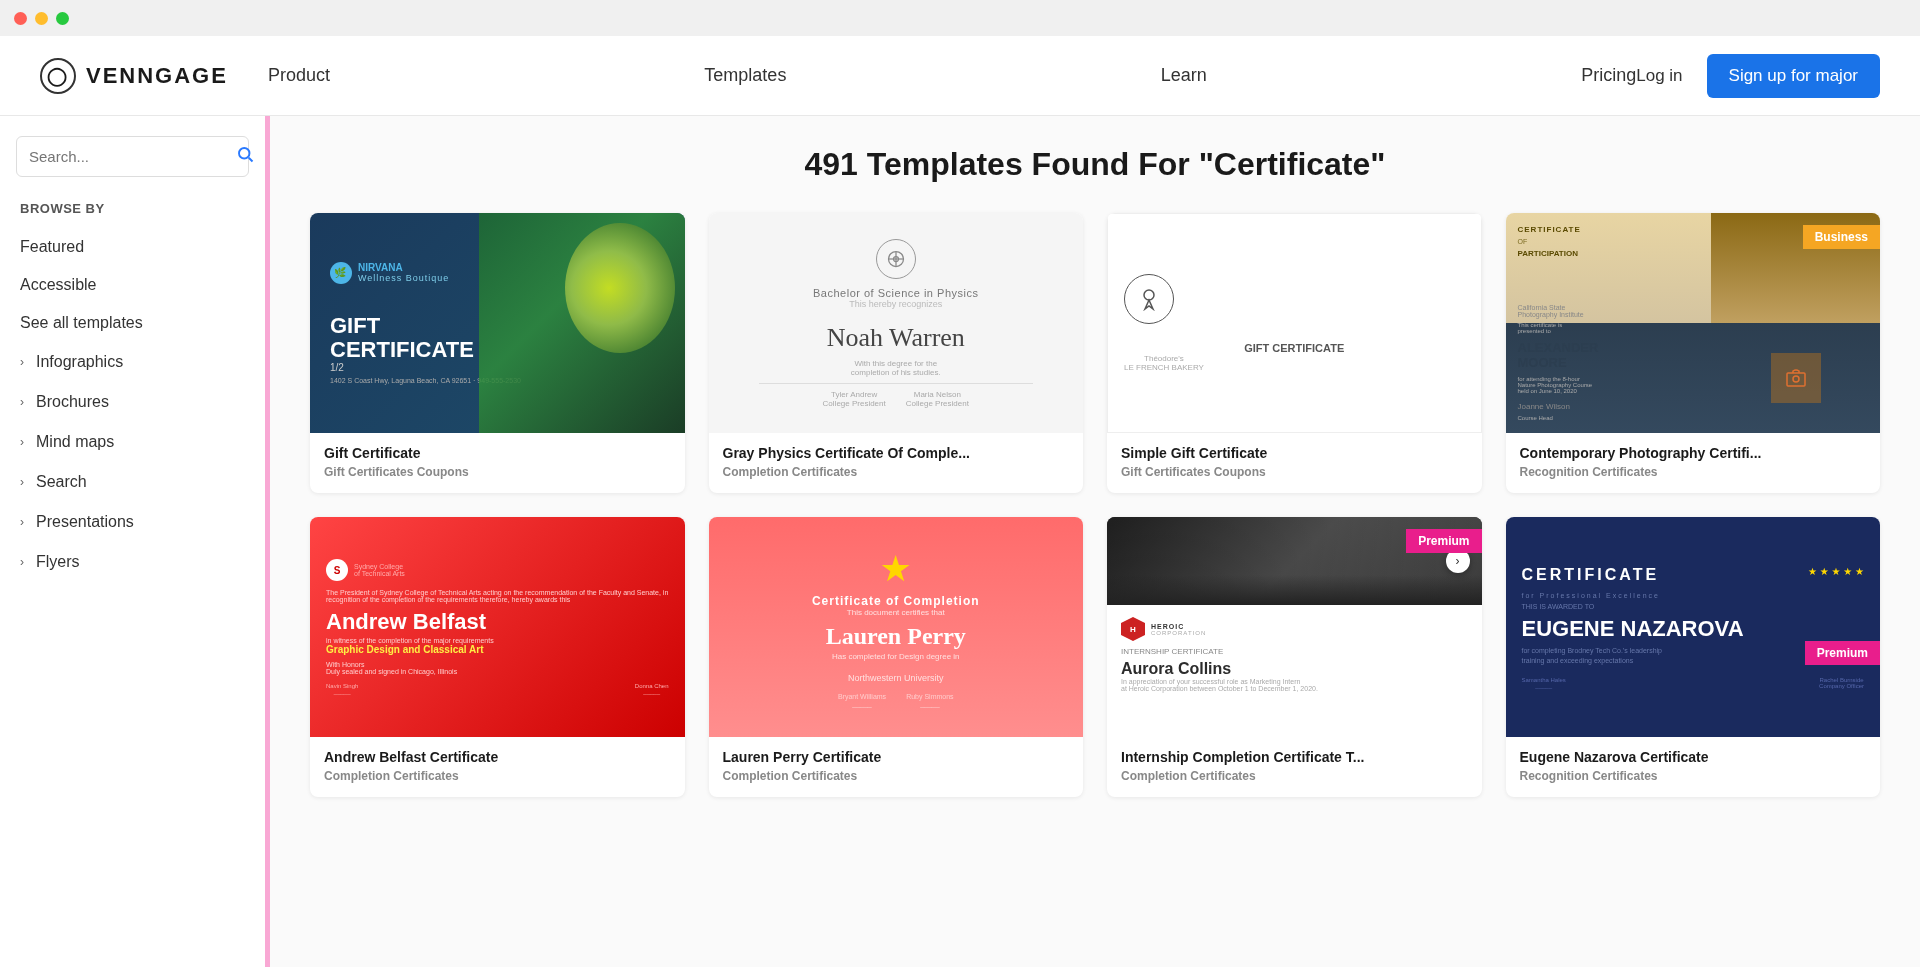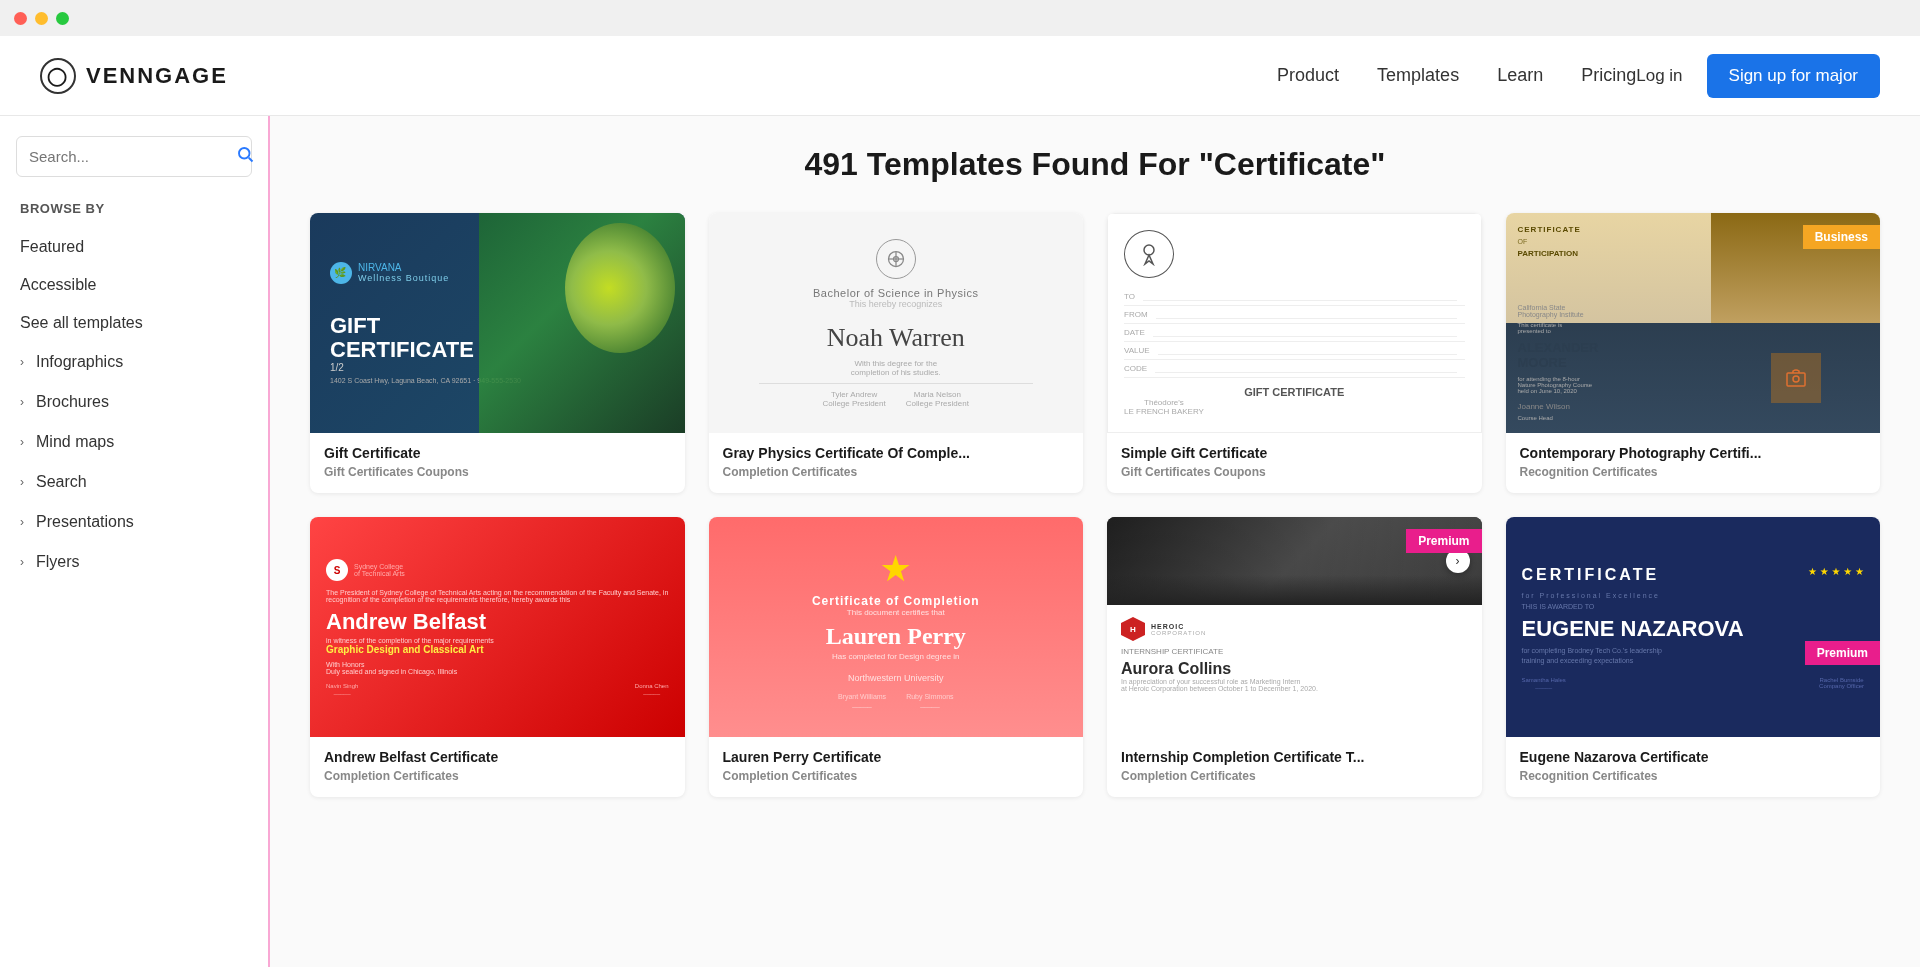--- a/index.html
+++ b/index.html
@@ -45,21 +45,21 @@
       width: 36px; height: 36px;
       border-radius: 50%;
       border: 2.5px solid #333;
       display: flex; align-items: center; justify-content: center;
       font-size: 18px;
     }
     .nav-links {
       display: flex;
       gap: 38px;
       flex: 1;
-      justify-content: flex-end;
+      justify-content: space-between;
     }
     .nav-link {
       font-size: 18px;
       color: #333;
       cursor: pointer;
       font-weight: 400;
     }
     .nav-actions {
       display: flex;
       align-items: center;
@@ -85,21 +85,21 @@
     
     .page-body {
       display: flex;
       min-height: calc(100vh - 116px);
     }
 
     
     .sidebar {
       width: 270px;
       flex: 0 0 270px;
-      border-right: 2px solid #f9a8d4;
+      border-right: 5px solid #f9a8d4;
       padding: 20px 0;
       background: #fff;
     }
     .search-box {
       margin: 0 16px 24px 16px;
       display: flex;
       align-items: center;
       border: 1.5px solid #ddd;
       border-radius: 6px;
       padding: 8px 12px;
@@ -220,21 +220,21 @@
 
     
     .card1-bg {
       background: linear-gradient(135deg, #1a3a5c 0%, #1e4d6b 100%);
       width: 100%; height: 100%;
       display: flex; flex-direction: column;
       justify-content: center; align-items: flex-start;
       padding: 20px;
       position: relative;
     }
-    .card1-logo { color: #4db6e8; font-size: 28px; font-weight: 400; }
+    .card1-logo { color: #4db6e8; font-size: 28px; font-weight: 700; }
     .card1-sublogo { color: #7ecce8; font-size: 9px; letter-spacing: 1px; }
     .card1-text { color: #fff; font-size: 22px; font-weight: 900; line-height: 1.1; margin-top: 30px; z-index: 1; }
     .card1-num { color: #ccc; font-size: 10px; }
     .card1-addr { color: #aaa; font-size: 8px; margin-top: 4px; }
 
     
     .card2-bg {
       background: #f5f5f5;
       width: 100%; height: 100%;
       display: flex; flex-direction: column;
@@ -465,42 +465,20 @@
 
       <div class="template-card">
         <div class="template-img">
           <div class="card3-bg">
             <div class="card3-badge">
               <svg width="24" height="24" viewBox="0 0 24 24" fill="none" stroke="#555" stroke-width="1.5">
                 <circle cx="12" cy="8" r="5"></circle>
                 <path d="M12 13 L8 22 L12 19 L16 22 Z"></path>
               </svg>
             </div>
-            <div class="card3-rows">
-              <div class="card3-row">
-                <span style="color:#aaa;font-size:8px;">TO</span>
-                <span style="flex:1;border-bottom:1px solid #eee;margin:0 8px;"></span>
-              </div>
-              <div class="card3-row">
-                <span style="color:#aaa;font-size:8px;">FROM</span>
-                <span style="flex:1;border-bottom:1px solid #eee;margin:0 8px;"></span>
-              </div>
-              <div class="card3-row">
-                <span style="color:#aaa;font-size:8px;">DATE</span>
-                <span style="flex:1;border-bottom:1px solid #eee;margin:0 8px;"></span>
-              </div>
-              <div class="card3-row">
-                <span style="color:#aaa;font-size:8px;">VALUE</span>
-                <span style="flex:1;border-bottom:1px solid #eee;margin:0 8px;"></span>
-              </div>
-              <div class="card3-row">
-                <span style="color:#aaa;font-size:8px;">CODE</span>
-                <span style="flex:1;border-bottom:1px solid #eee;margin:0 8px;"></span>
-              </div>
-            </div>
             <div style="font-size:11px;font-weight:700;color:#555;margin-top:8px;align-self:center;">GIFT CERTIFICATE</div>
             <div style="font-size:8px;color:#aaa;text-align:center;">Théodore's<br>LE FRENCH BAKERY</div>
           </div>
         </div>
         <div class="template-info">
           <div class="template-title">Simple Gift Certificate</div>
           <div class="template-category">Gift Certificates Coupons</div>
         </div>
       </div>
 

